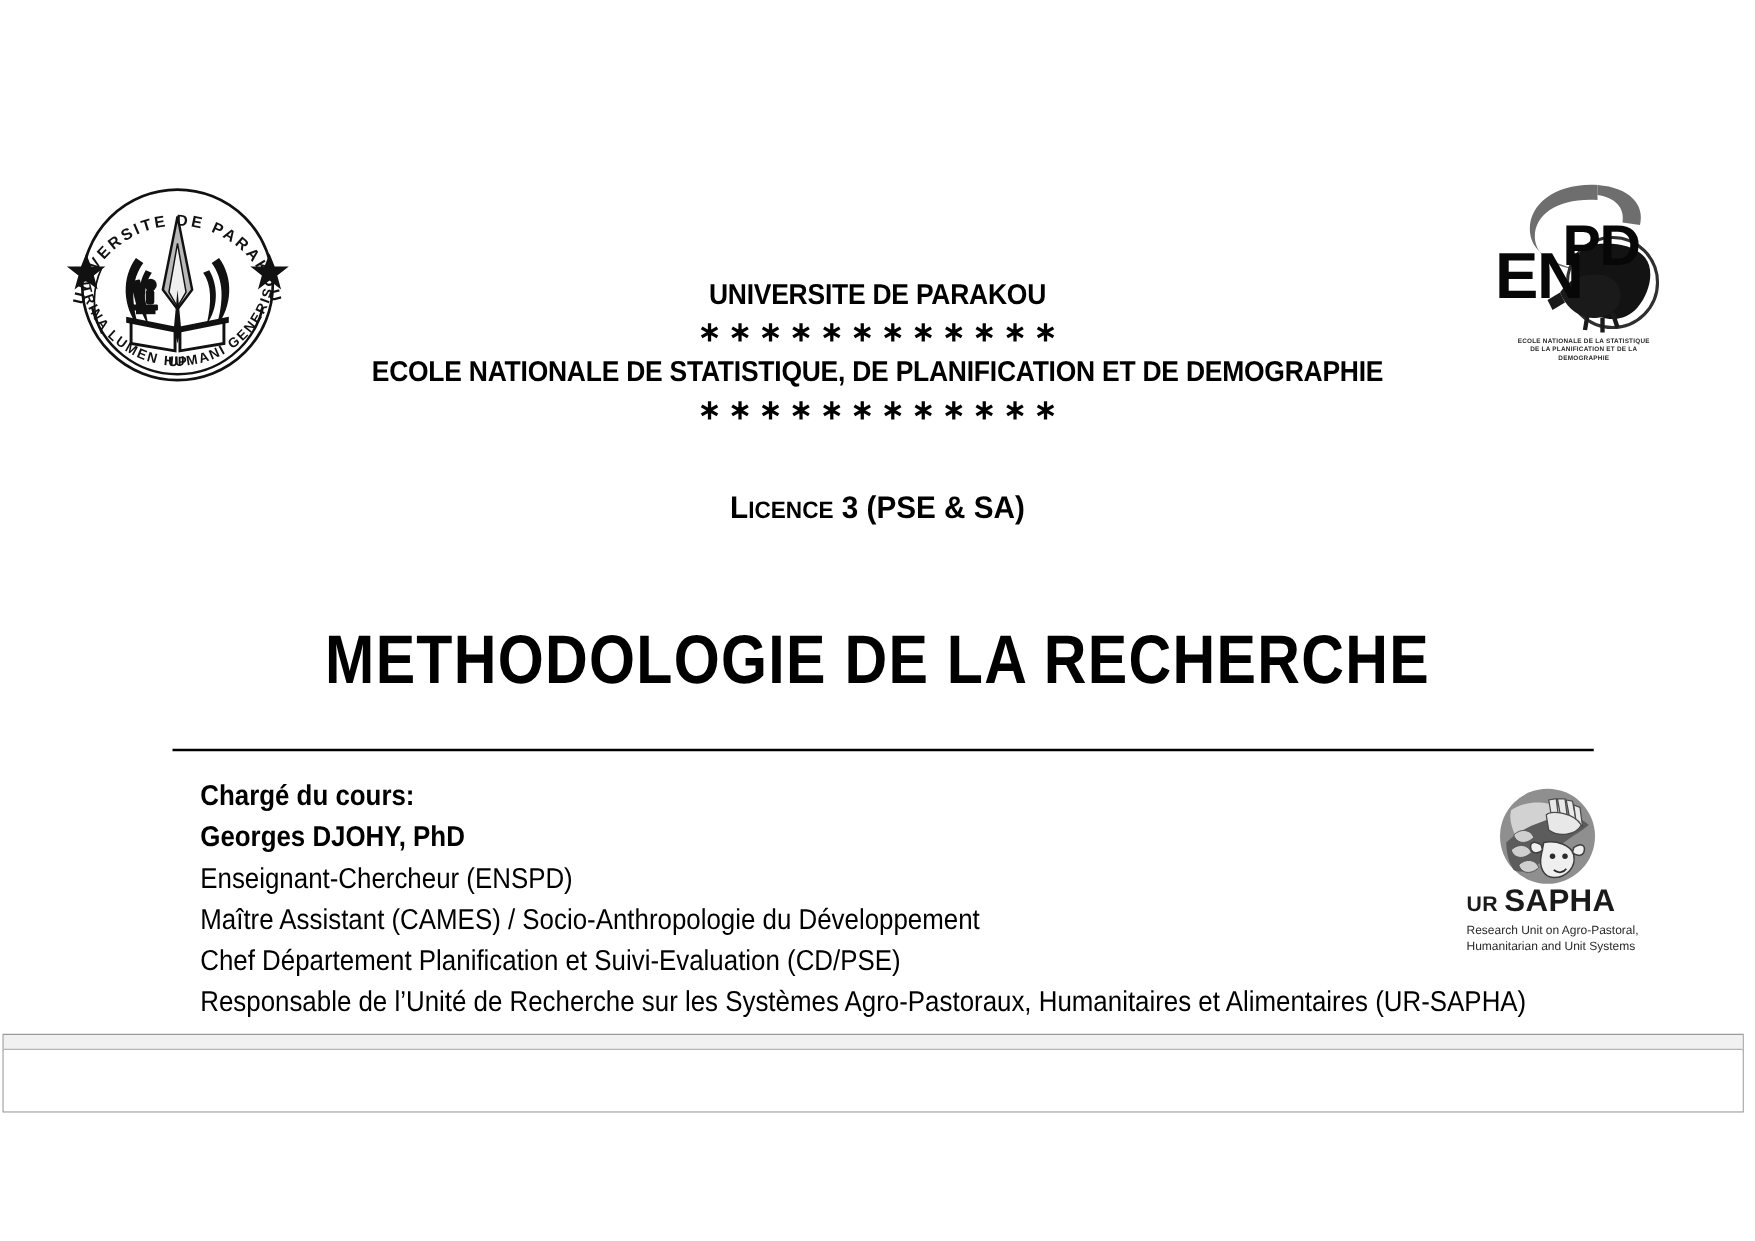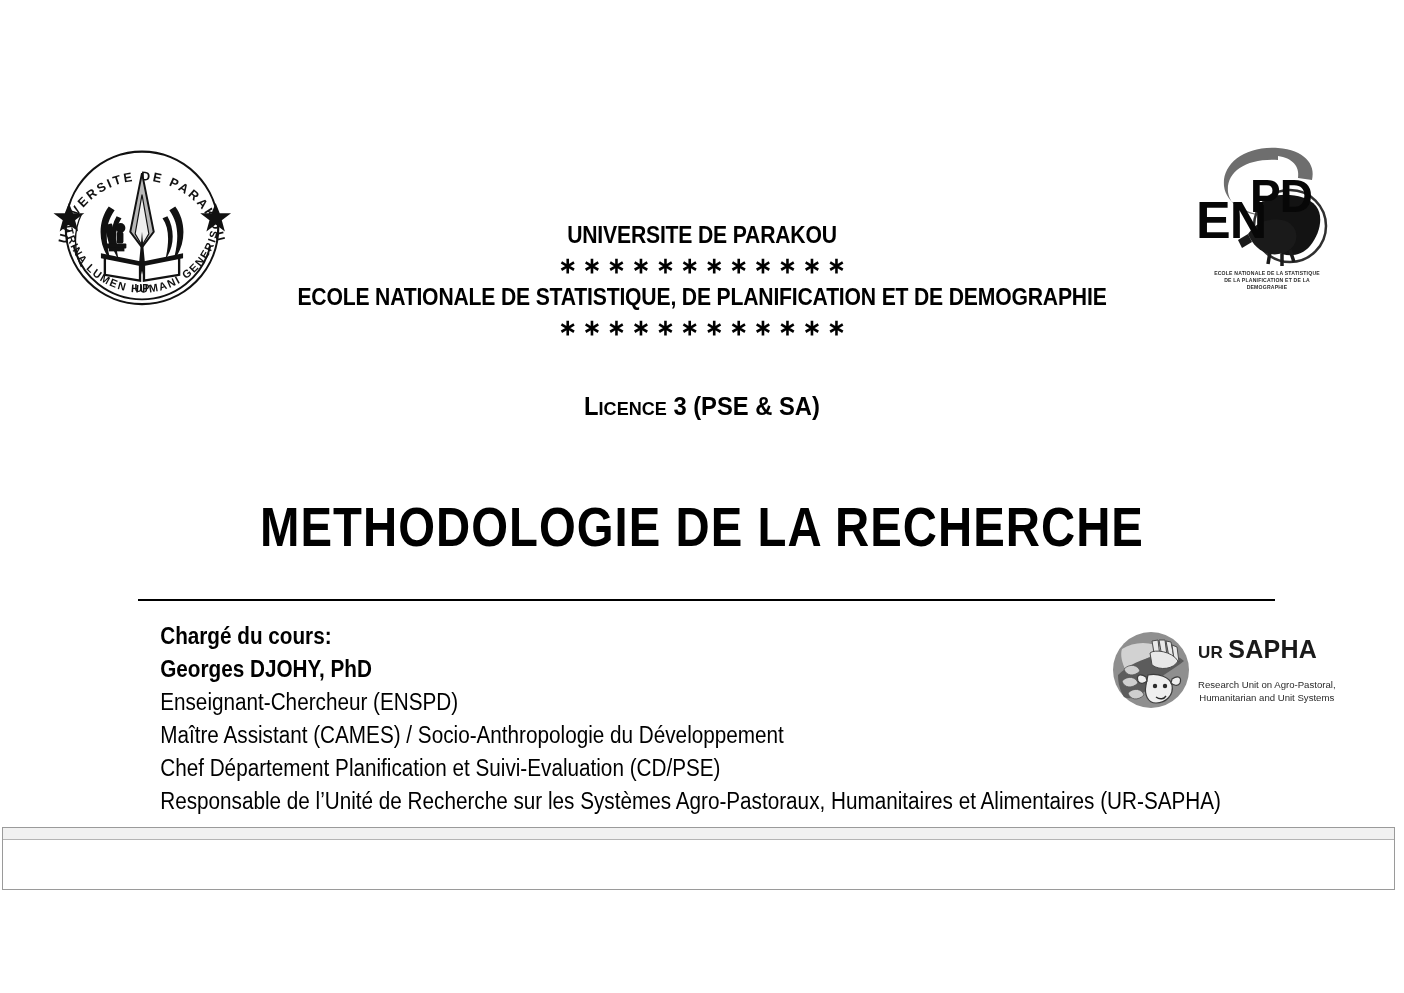--- a/index.html
+++ b/index.html
@@ -140,37 +140,37 @@
 
   
   .sapha-logo {
     position: absolute;
     left: 1112px;
     top: 630px;
     width: 252px;
     height: 80px;
     display: flex;
     align-items: center;
+    flex-direction: column;
   }
   .sapha-emblem { width: 78px; height: 78px; flex: 0 0 auto; }
   .sapha-text { margin-left: 8px; }
   .sapha-title {
     font-size: 25px;
     font-weight: bold;
     letter-spacing: 0.3px;
     line-height: 27px;
     color: #1a1a1a;
   }
   .sapha-title .ur { font-size: 17px; }
   .sapha-sub {
     font-size: 9.6px;
     line-height: 12.5px;
     color: #2a2a2a;
-    margin-top: 13px;
-    text-align: center;
+    margin-top: 2px;
   }
 
   
   .bottom-panel {
     position: absolute;
     left: 2px;
     top: 827px;
     width: 1393px;
     height: 63px;
     border: 1px solid #9a9a9a;

